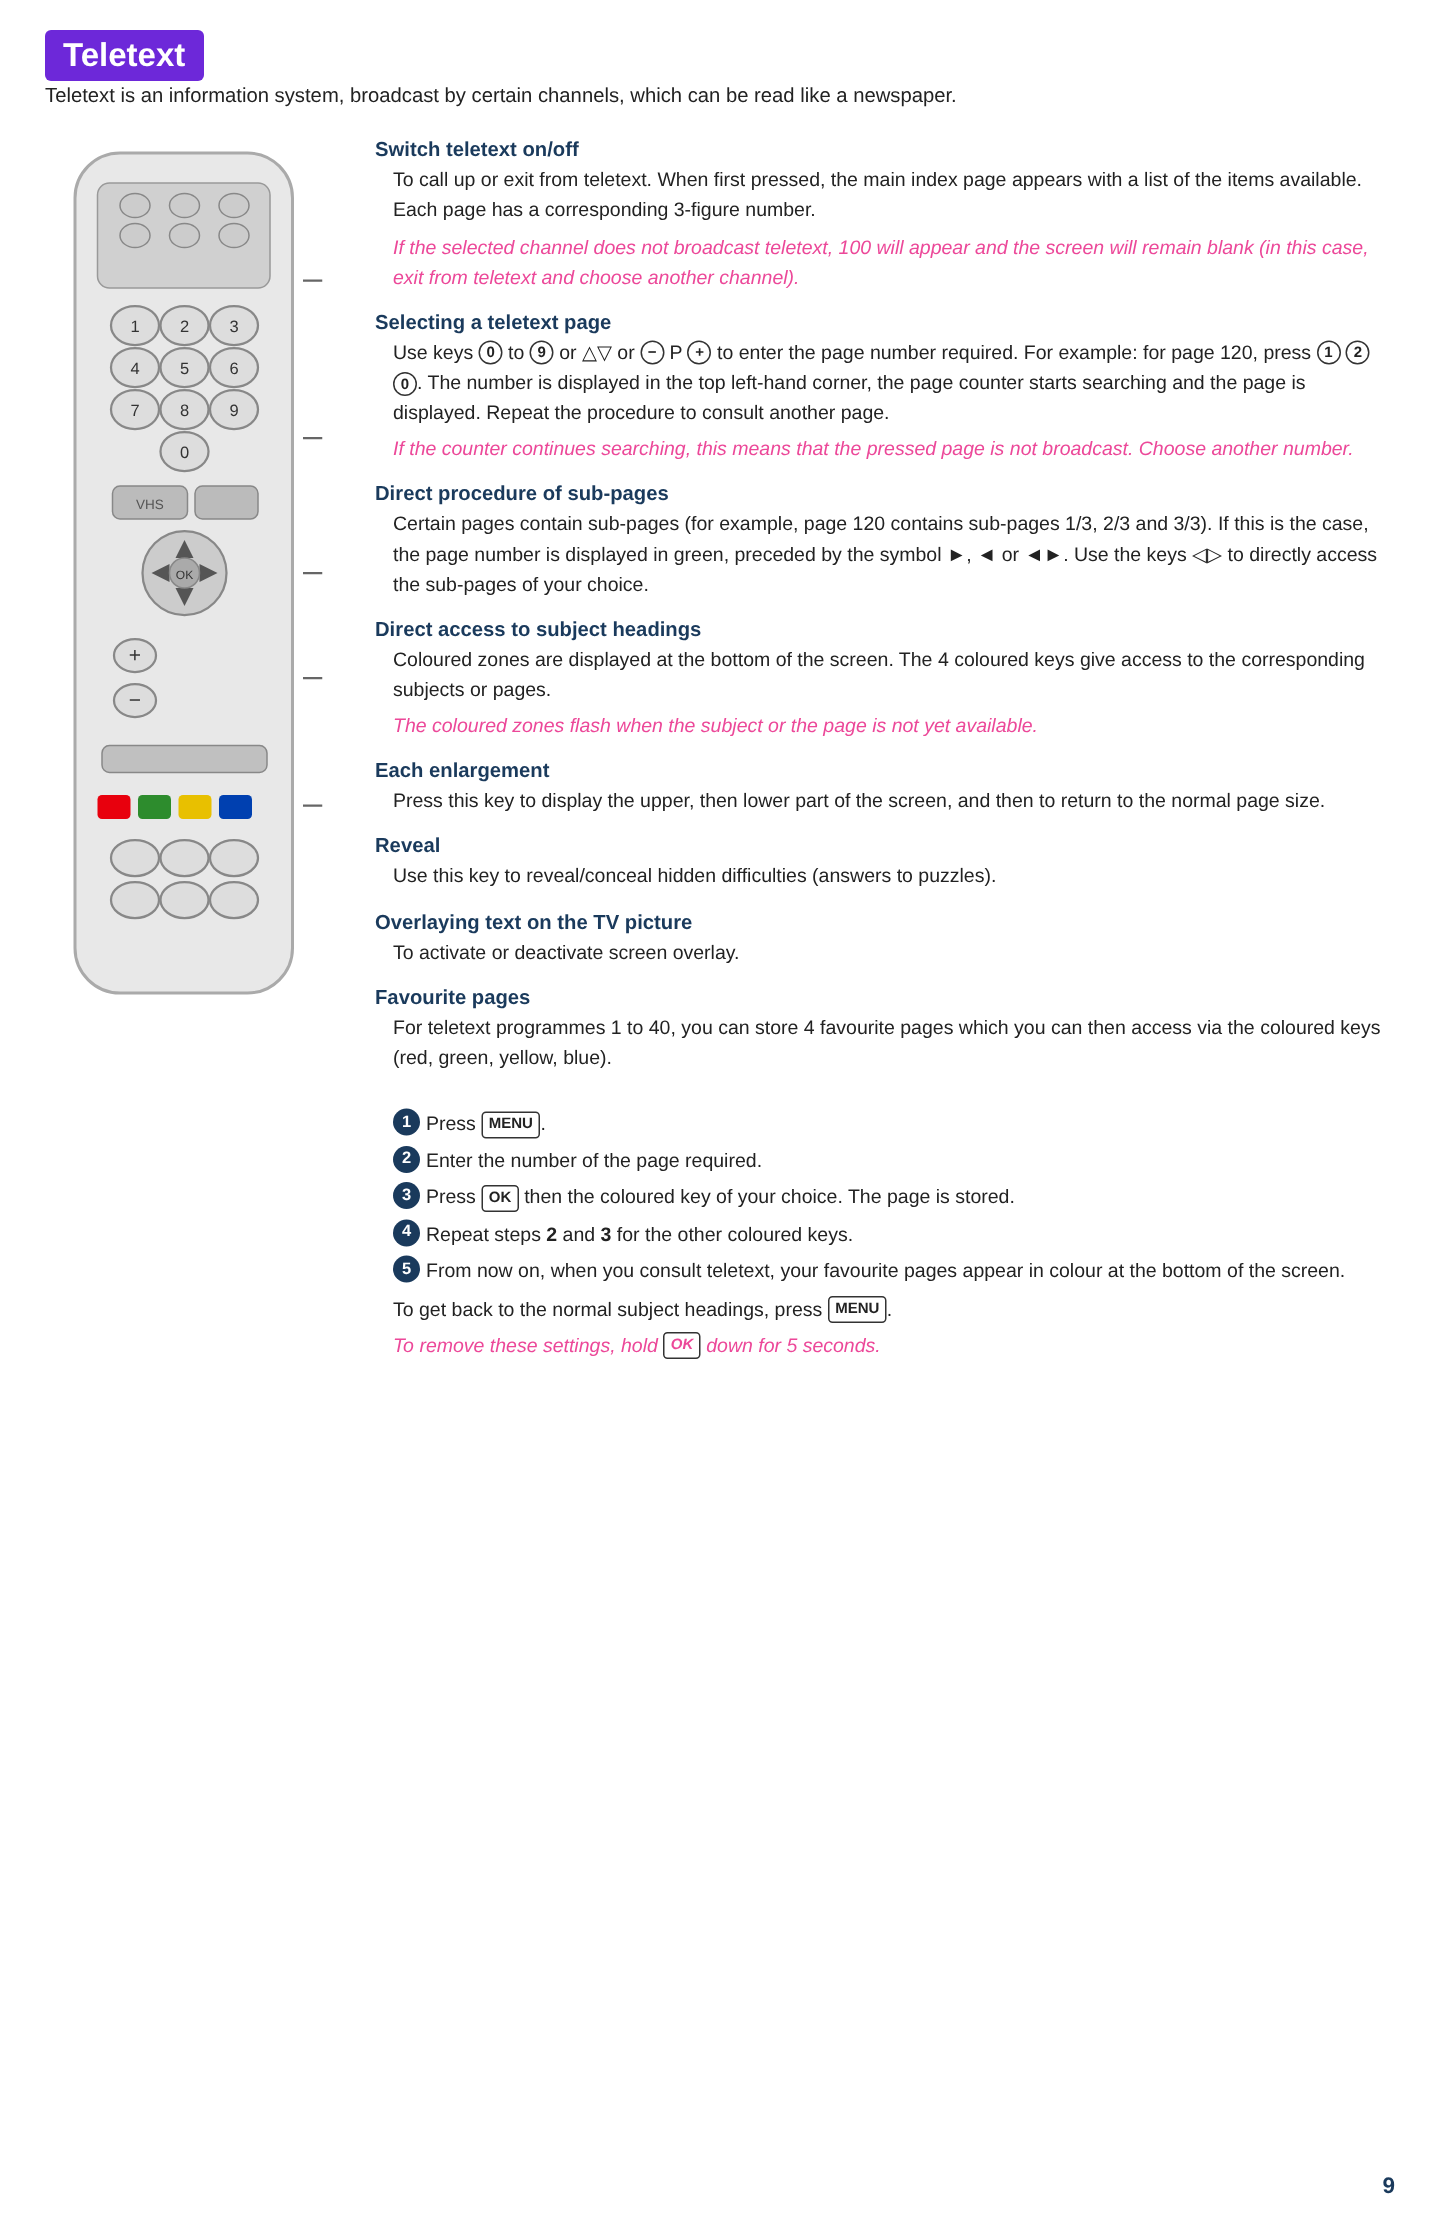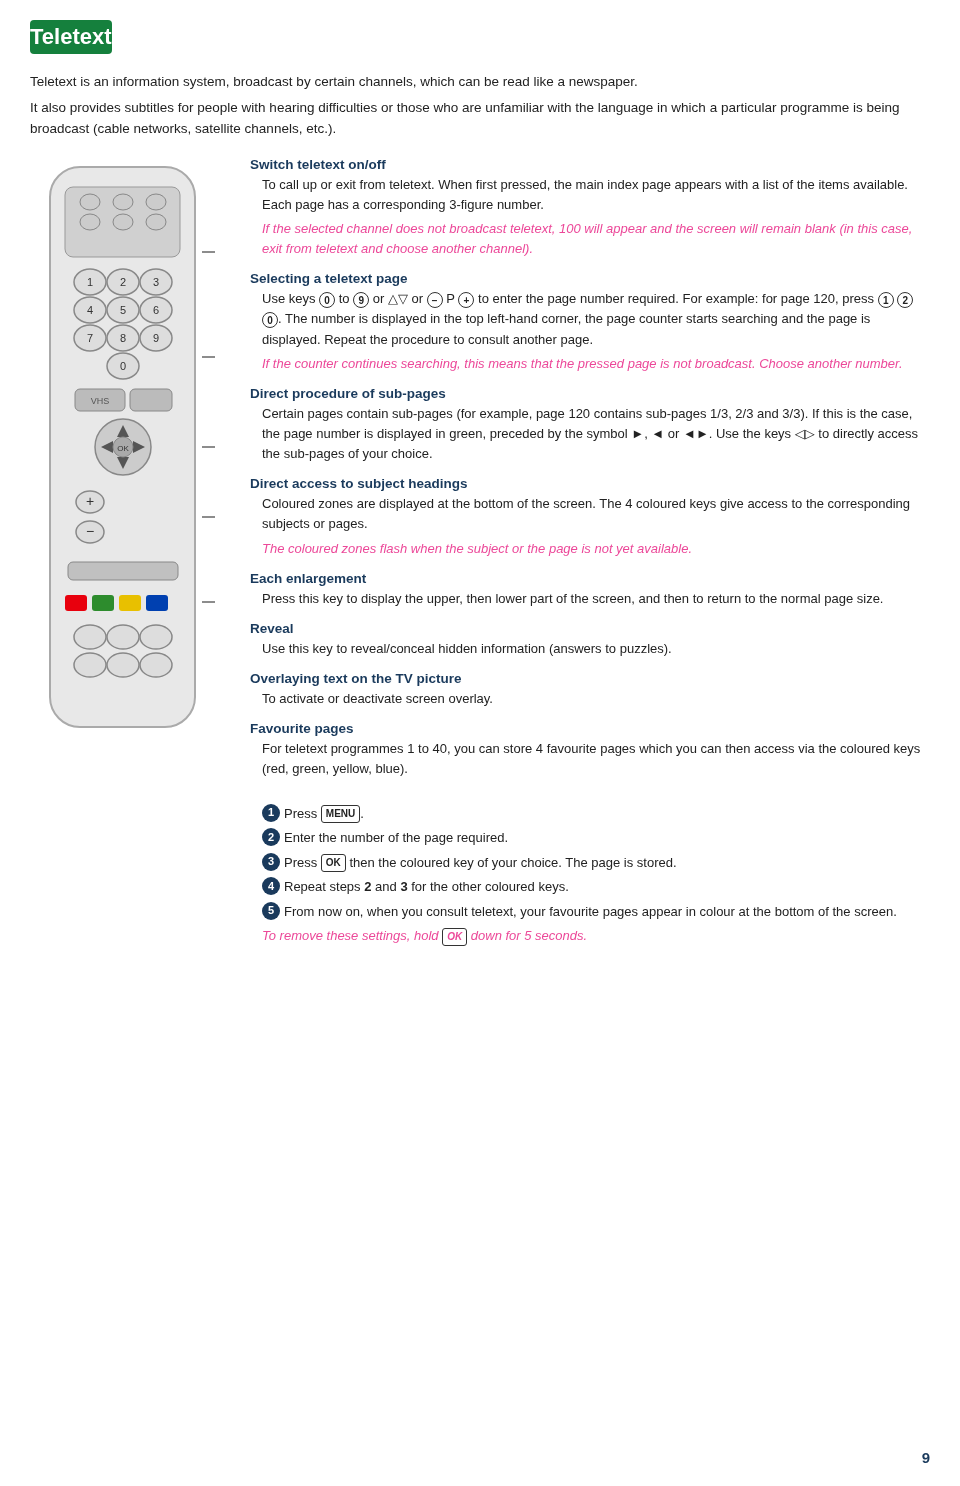--- a/index.html
+++ b/index.html
@@ -13,27 +13,26 @@
       position: relative;
     }
 
     .page-container {
       padding: 20px 30px 30px 30px;
     }
 
     
     .title-badge {
       display: inline-block;
-      background: #15803d;
+      background: #6d28d9;
       color: #fff;
       font-size: 22px;
       font-weight: bold;
-      padding: 4px 0;
+      padding: 4px 12px;
       border-radius: 4px;
-      margin-bottom: 18px;
     }
 
     
     .intro-section {
       margin-bottom: 18px;
     }
     .intro-section p {
       font-size: 13.5px;
       line-height: 1.5;
       margin-bottom: 6px;
@@ -148,21 +147,20 @@
 </head>
 <body>
 
 <div class="page-container">
   
   <div class="title-badge">Teletext</div>
 
   
   <div class="intro-section">
     <p>Teletext is an information system, broadcast by certain channels, which can be read like a newspaper.</p>
-    <p>It also provides subtitles for people with hearing difficulties or those who are unfamiliar with the language in which a particular programme is being broadcast (cable networks, satellite channels, etc.).</p>
   </div>
 
   
   <div class="main-content">
 
     <div class="remote-col">
       <svg width="185" height="580" viewBox="0 0 185 580" xmlns="http://www.w3.org/2000/svg">
 
         <rect x="20" y="10" width="145" height="560" rx="30" ry="30" fill="#e8e8e8" stroke="#aaa" stroke-width="2"></rect>
 
@@ -280,21 +278,21 @@
       <div class="section-wrapper">
         <div class="section-title-bold">Each enlargement</div>
         <div class="section-body">
           <p>Press this key to display the upper, then lower part of the screen, and then to return to the normal page size.</p>
         </div>
       </div>
 
       <div class="section-wrapper">
         <div class="section-title-bold">Reveal</div>
         <div class="section-body">
-          <p>Use this key to reveal/conceal hidden information (answers to puzzles).</p>
+          <p>Use this key to reveal/conceal hidden difficulties (answers to puzzles).</p>
         </div>
       </div>
 
       <div class="section-wrapper">
         <div class="section-title-bold">Overlaying text on the TV picture</div>
         <div class="section-body">
           <p>To activate or deactivate screen overlay.</p>
         </div>
       </div>
 
@@ -317,20 +315,21 @@
             <span class="step-text">Press <span class="inline-key-rect">OK</span> then the coloured key of your choice. The page is stored.</span>
           </div>
           <div class="step-row">
             <span class="step-circle">4</span>
             <span class="step-text">Repeat steps <strong>2</strong> and <strong>3</strong> for the other coloured keys.</span>
           </div>
           <div class="step-row">
             <span class="step-circle">5</span>
             <span class="step-text">From now on, when you consult teletext, your favourite pages appear in colour at the bottom of the screen.</span>
           </div>
+          <p style="margin-top:6px;">To get back to the normal subject headings, press <span class="inline-key-rect">MENU</span>.</p>
           <p class="italic-note">To remove these settings, hold <span class="inline-key-rect">OK</span> down for 5 seconds.</p>
         </div>
       </div>
 
     </div>
   </div>
 
   
   <div class="page-number">9</div>
 </div>

